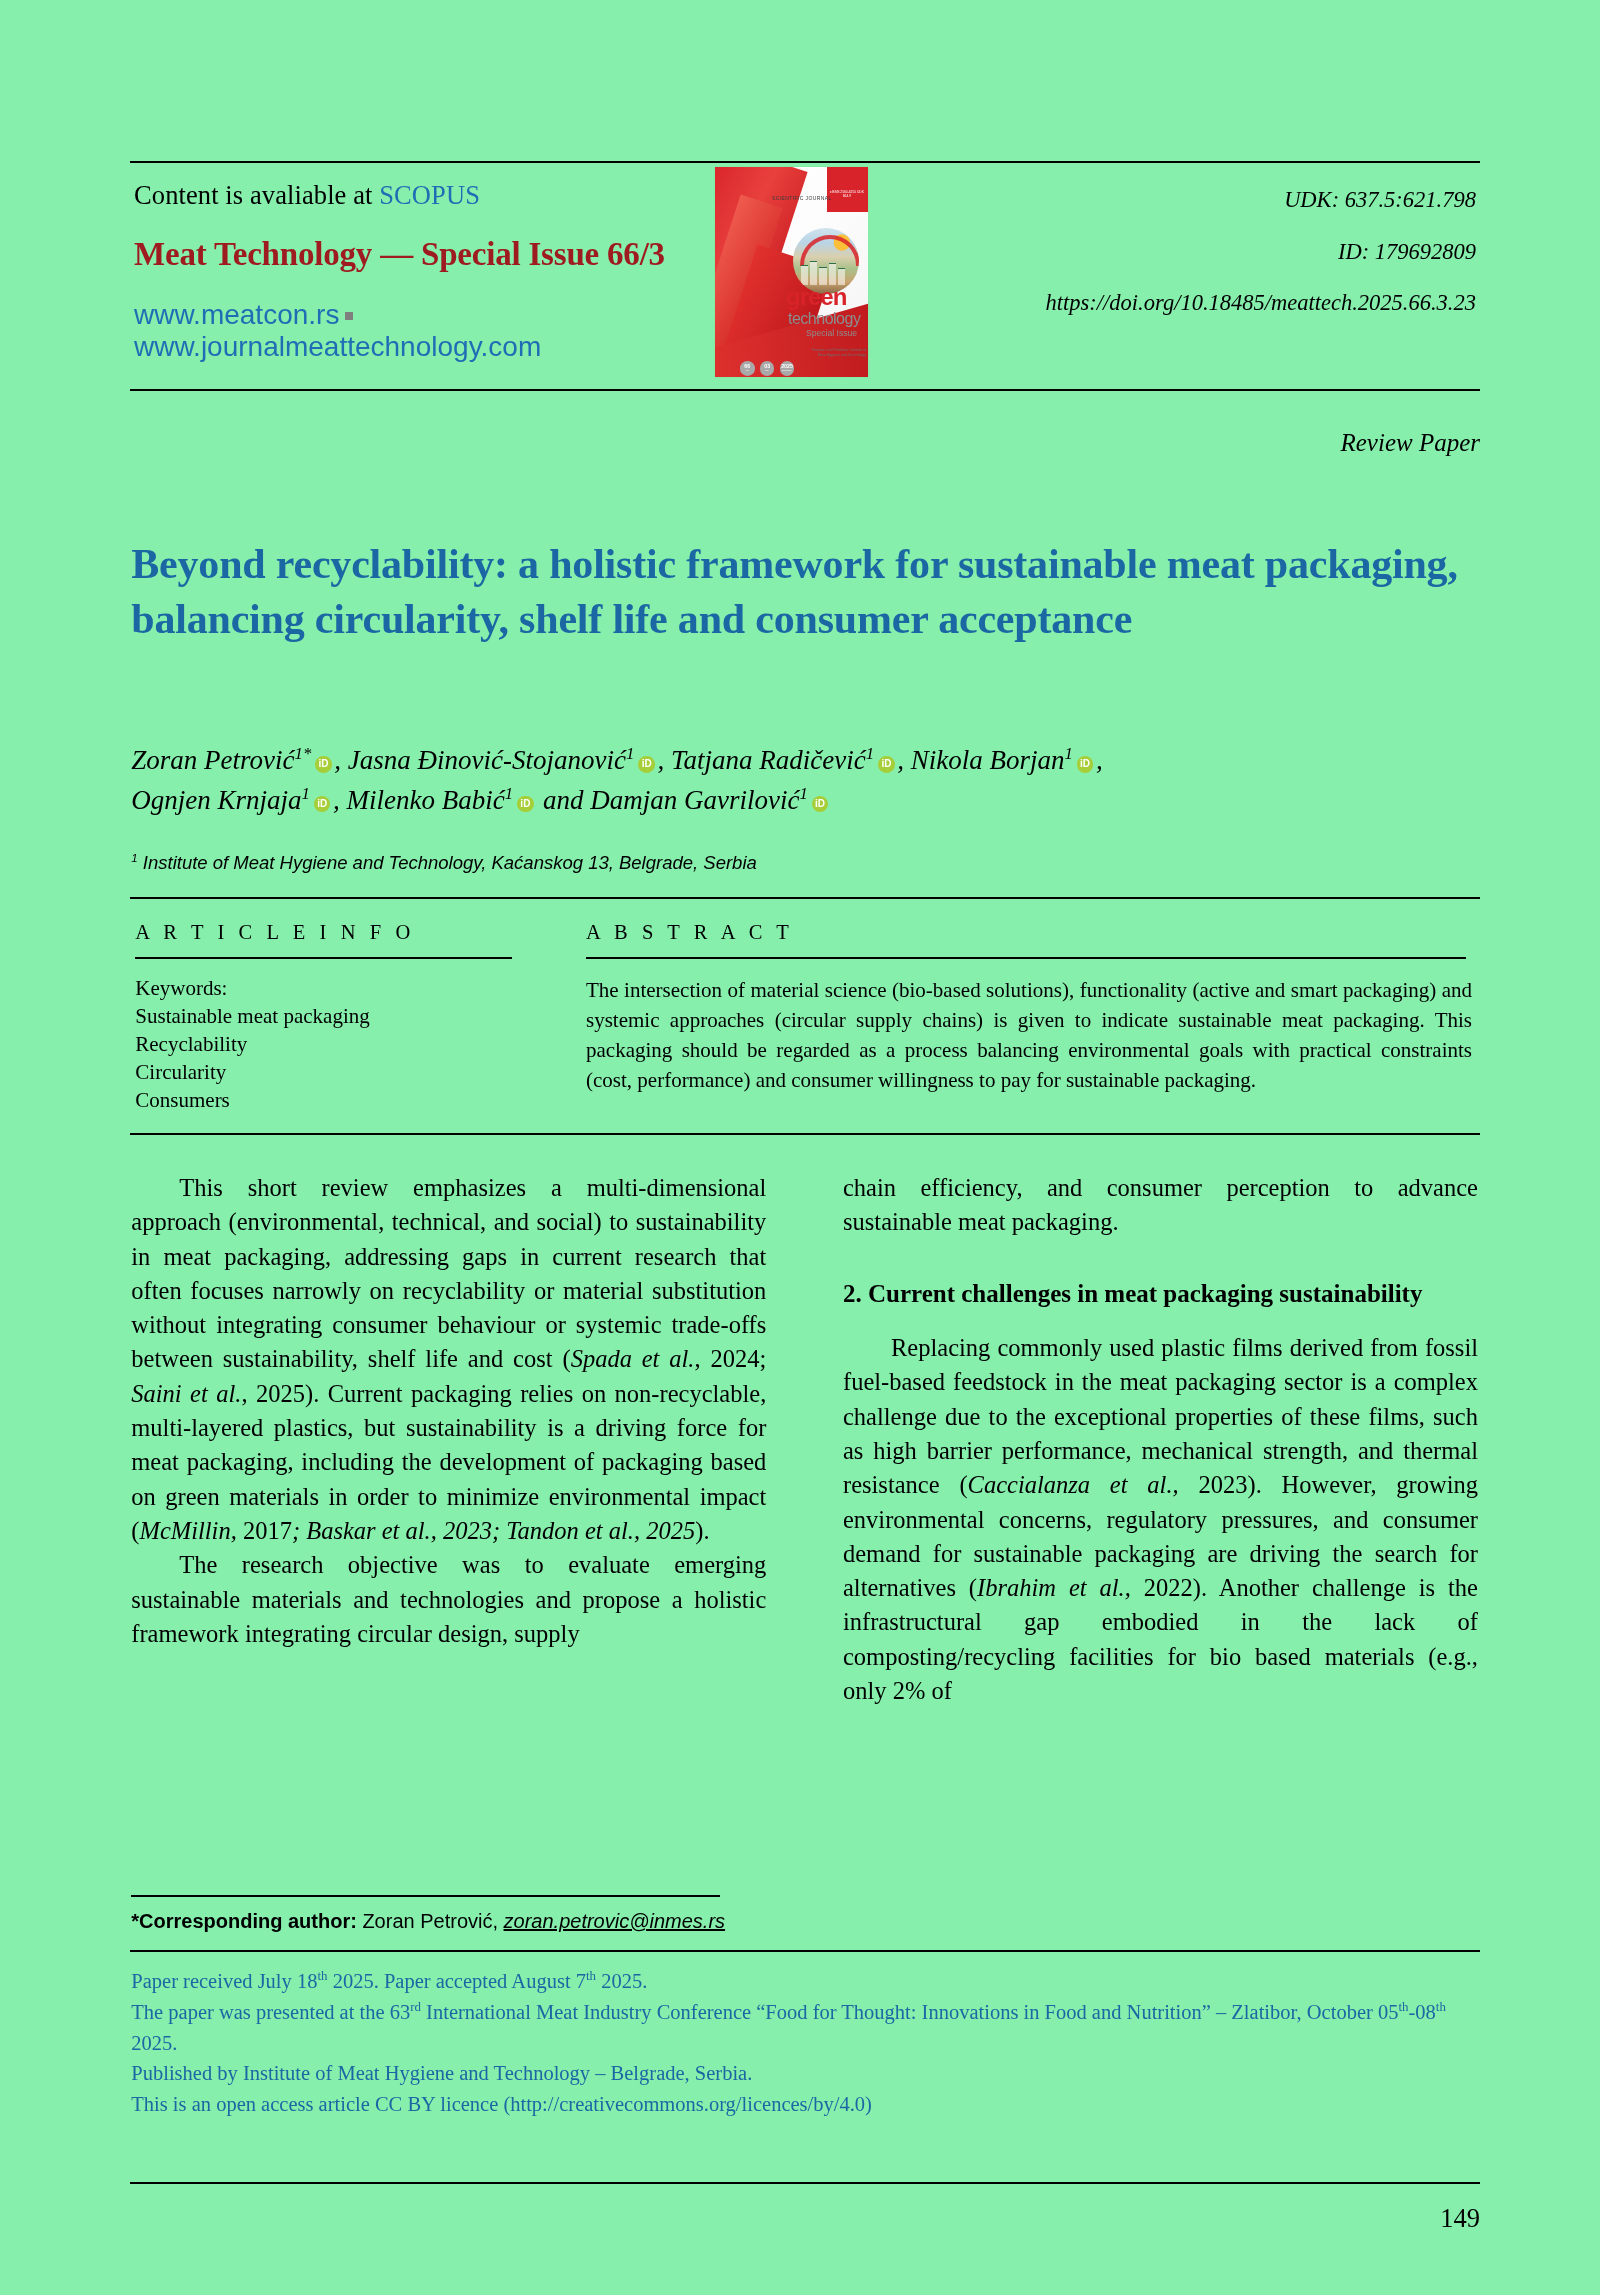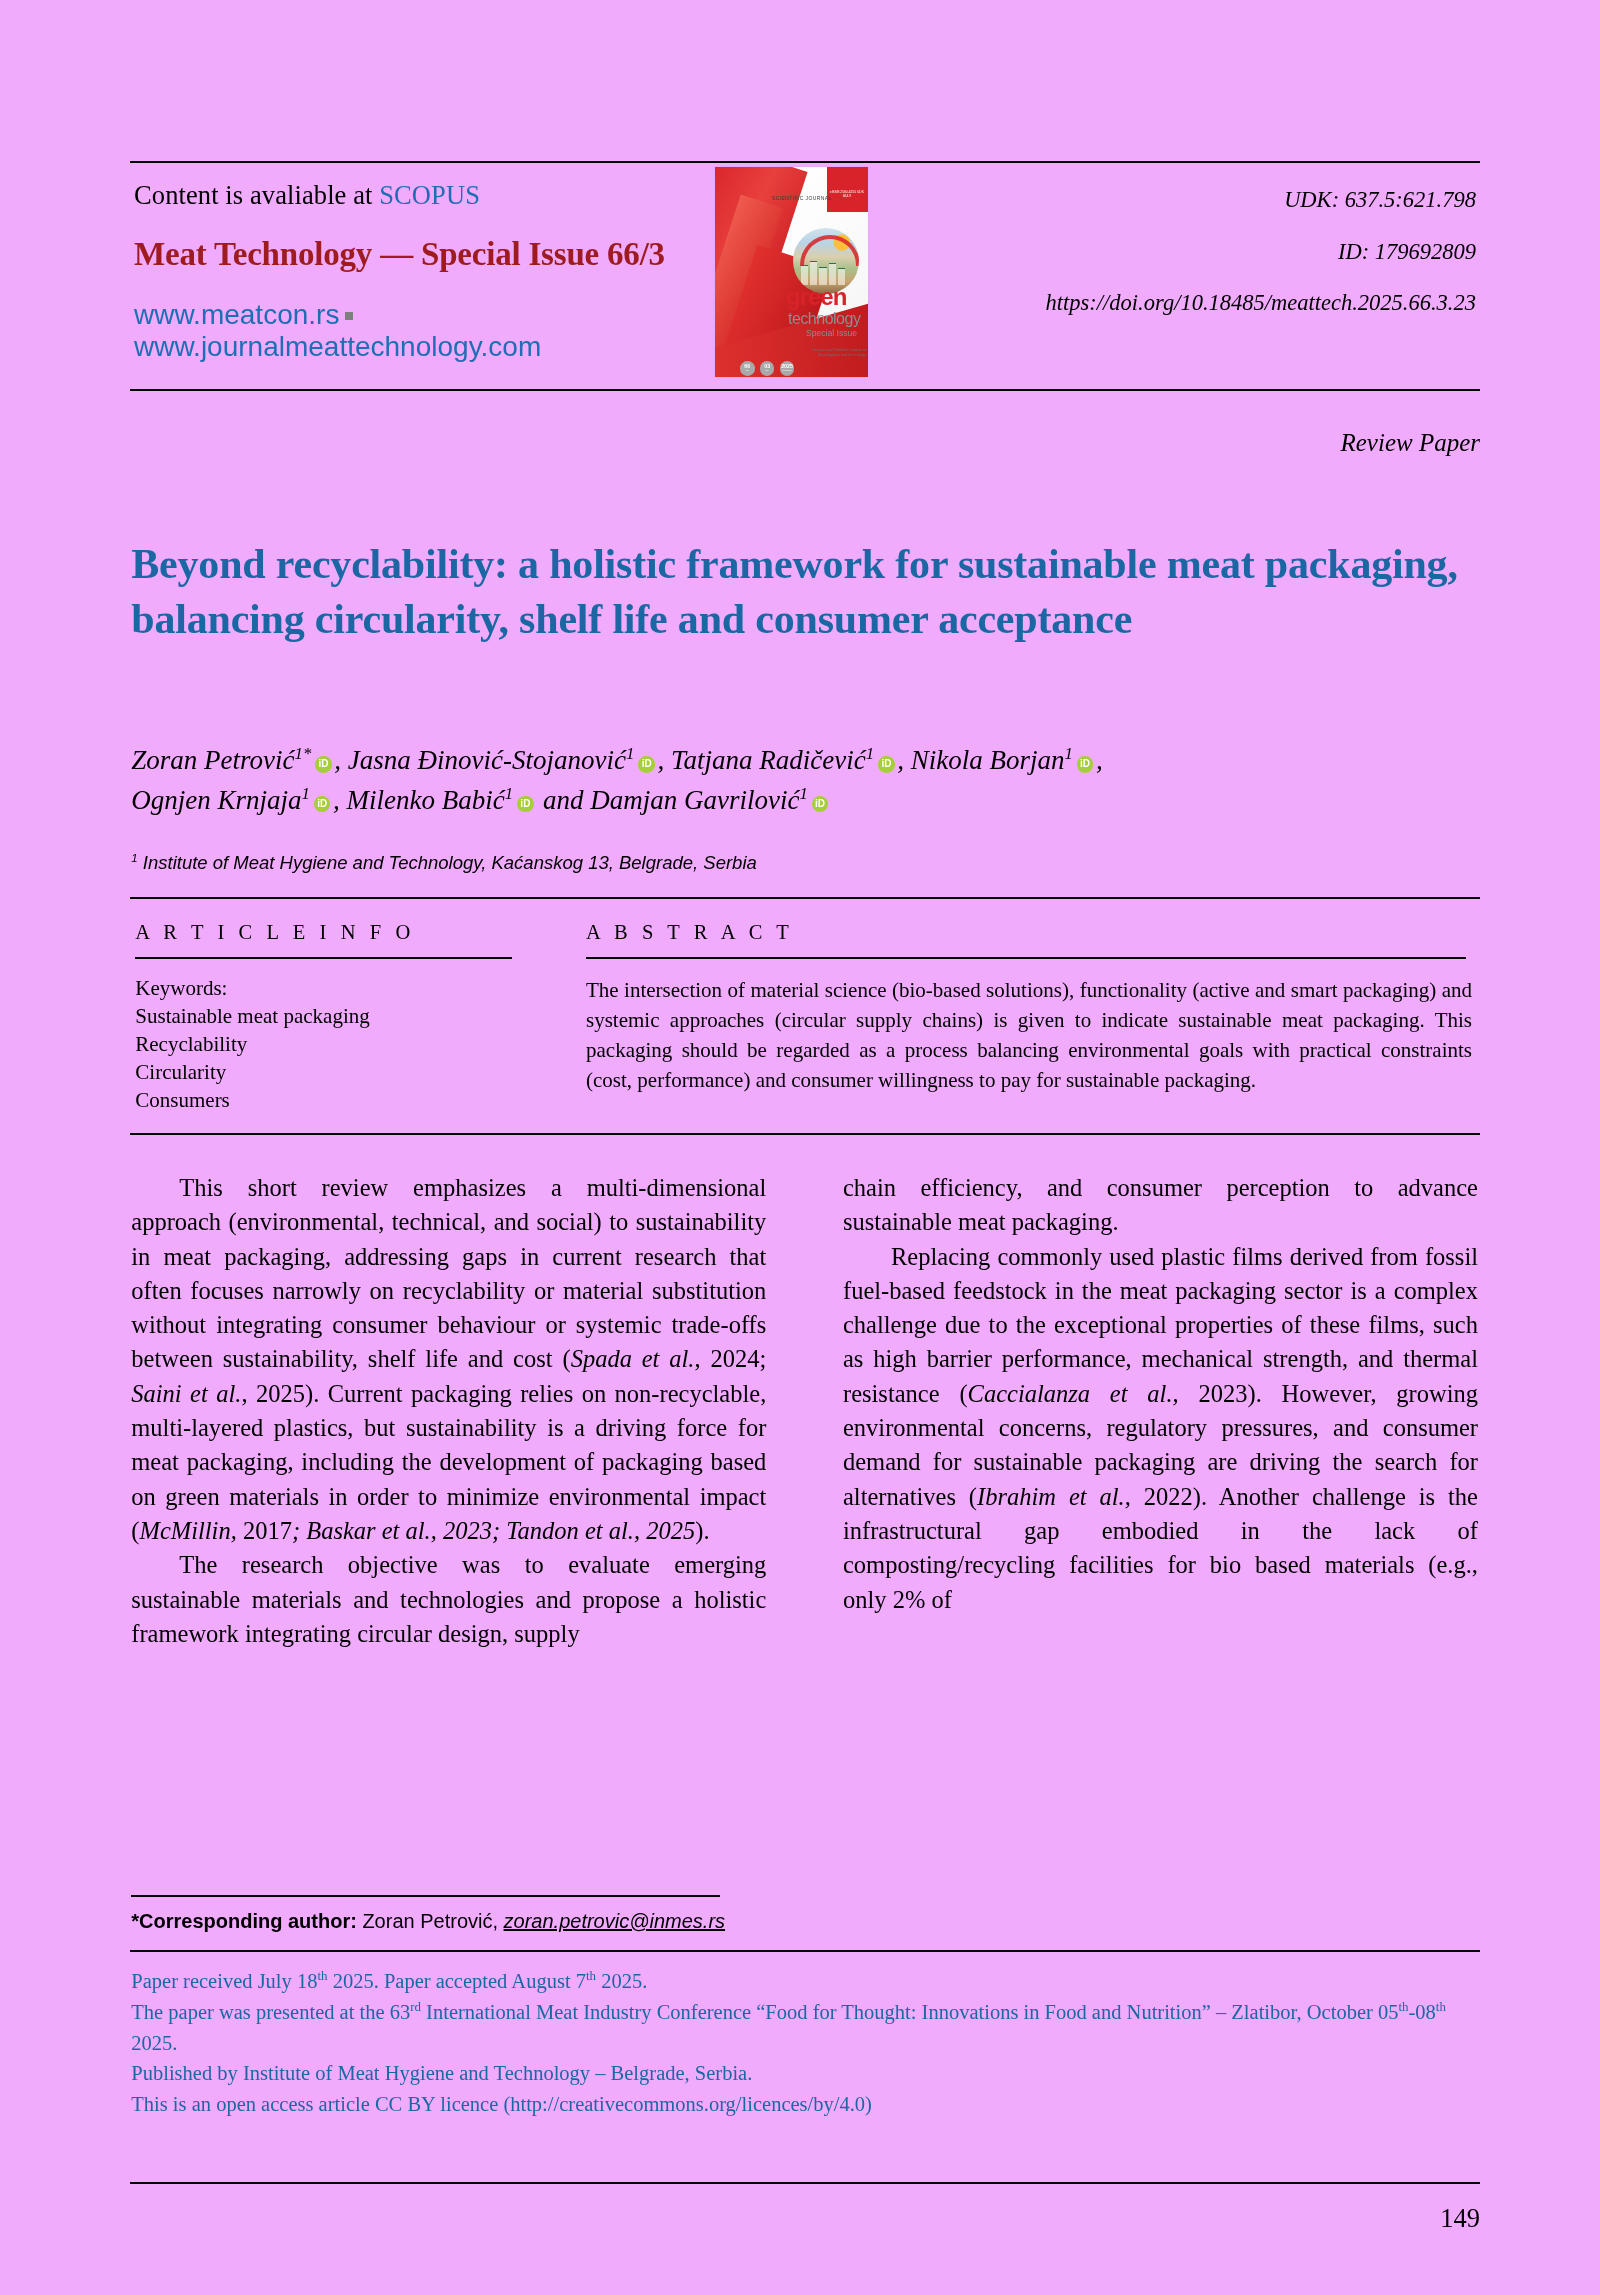--- a/index.html
+++ b/index.html
@@ -8,21 +8,21 @@
     background: #ffffff;
   }
   body {
     font-family: "Liberation Serif", serif;
     color: #000000;
   }
   .page {
     position: relative;
     width: 1601px;
     height: 2295px;
-    background: #f0abfc;
+    background: #86efac;
     box-sizing: border-box;
     padding: 0;
     overflow: hidden;
   }
   .content {
     position: absolute;
     left: 130px;
     top: 0;
     width: 1350px;
     height: 2295px;
@@ -492,20 +492,21 @@
 
   <div class="info-rule-bottom"></div>
 
   <div class="body-col left">
     <p class="para"><span>This short review emphasizes a multi-dimensional approach (environmental, technical, and social) to sustainability in meat packaging, addressing gaps in current research that often focuses narrowly on recyclability or material substitution without integrating consumer behaviour or systemic trade-offs between sustainability, shelf life and cost (</span><em>Spada et al.</em><span>, 2024; </span><em>Saini et al.</em><span>, 2025). Current packaging relies on non-recyclable, multi-layered plastics, but sustainability is a driving force for meat packaging, including the development of packaging based on green materials in order to minimize environmental impact (</span><em>McMillin,</em><span> 2017</span><em>; Baskar et al., 2023; Tandon et al., 2025</em><span>).</span></p>
     <p class="para">The research objective was to evaluate emerging sustainable materials and technologies and propose a holistic framework integrating circular design, supply</p>
   </div>
 
   <div class="body-col right">
     <p class="para" style="text-indent:0;">chain efficiency, and consumer perception to advance sustainable meat packaging.</p>
+    <div class="h2 spaced">2. Current challenges in meat packaging sustainability</div>
     <p class="para"><span>Replacing commonly used plastic films derived from fossil fuel-based feedstock in the meat packaging sector is a complex challenge due to the exceptional properties of these films, such as high barrier performance, mechanical strength, and thermal resistance (</span><em>Caccialanza et al.,</em><span> 2023). However, growing environmental concerns, regulatory pressures, and consumer demand for sustainable packaging are driving the search for alternatives (</span><em>Ibrahim et al.,</em><span> 2022). Another challenge is the infrastructural gap embodied in the lack of composting/recycling facilities for bio based materials (e.g., only 2% of</span></p>
   </div>
 
   <div class="corr-rule"></div>
   <div class="corresponding">
     <span class="lbl">*Corresponding author:</span><span> Zoran Petrović, </span><span class="mail">zoran.petrovic@inmes.rs</span>
   </div>
 
   <div class="foot-rule-top"></div>
 

